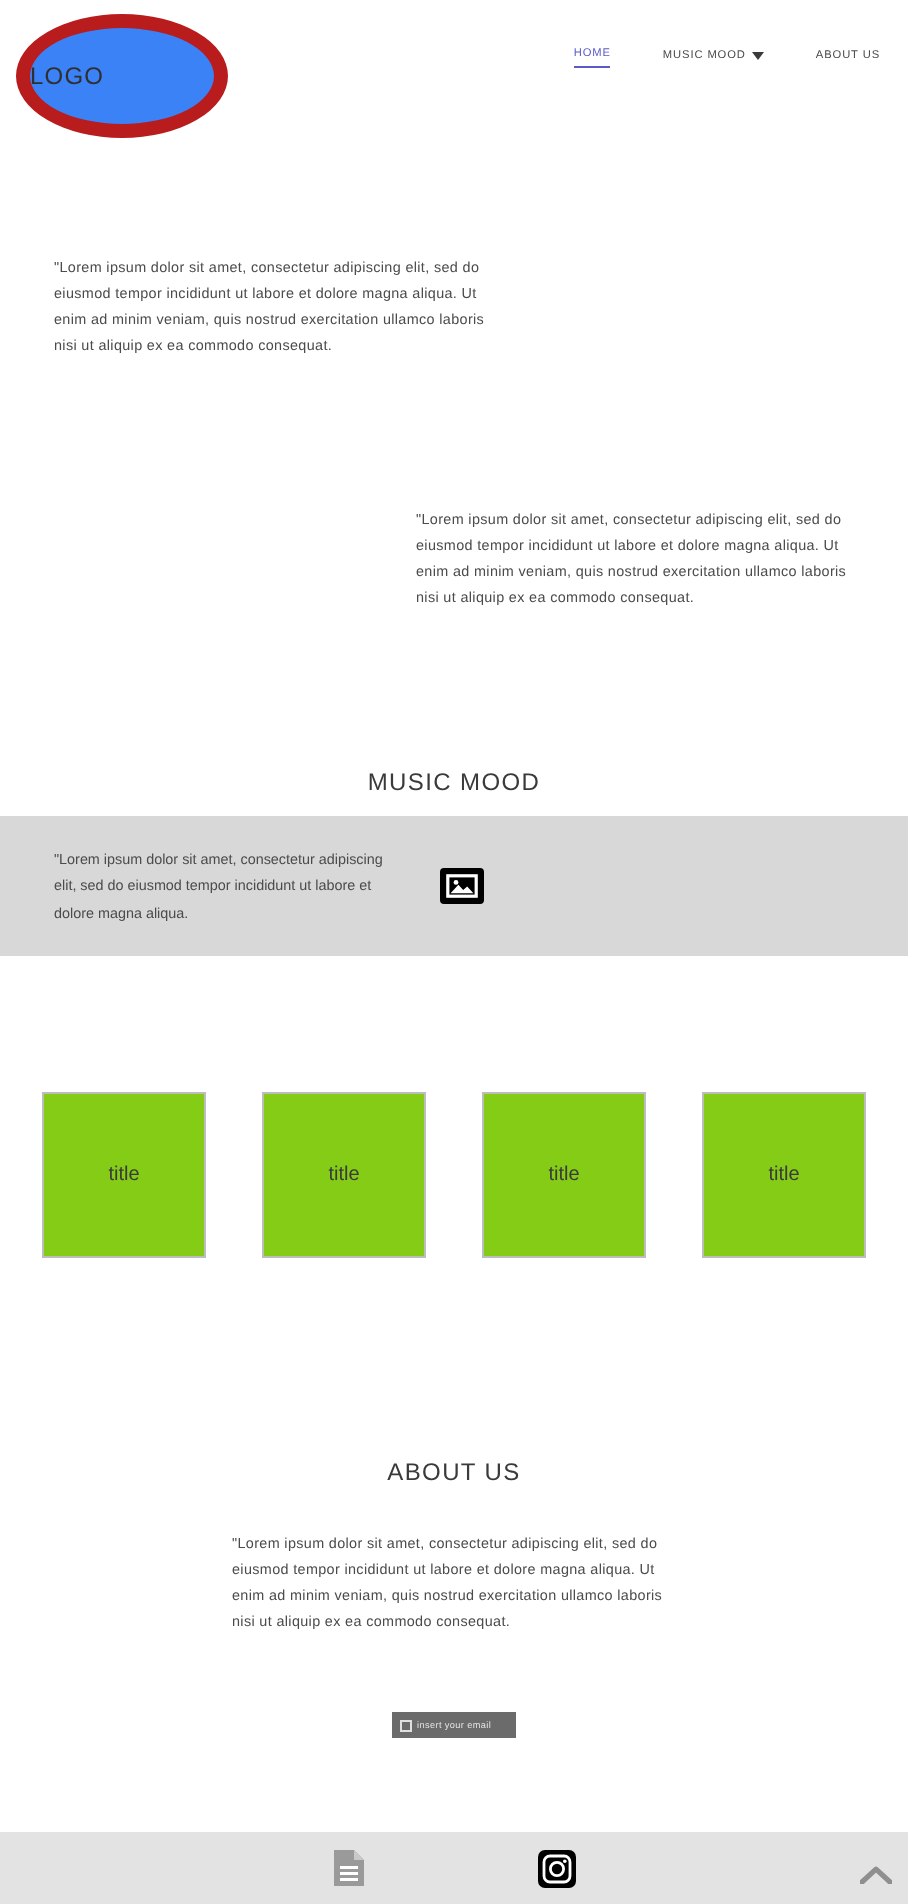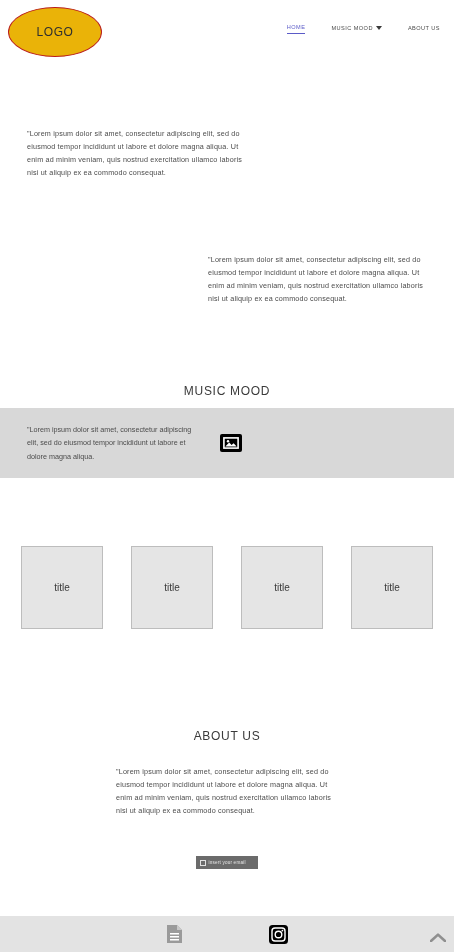--- a/index.html
+++ b/index.html
@@ -22,25 +22,25 @@
     height: 70px;
     width: 100%;
   }
   .logo {
     position: absolute;
     left: 8px;
     top: 7px;
     width: 92px;
     height: 48px;
     border-radius: 50%;
-    background: #eab308;
-    border: 1px solid #b91c1c;
-    display: flex;
-    align-items: center;
-    justify-content: center;
+    background: #3b82f6;
+    border: 7px solid #b91c1c;
+    display: flex;
+    align-items: center;
+    justify-content: flex-start;
     color: #2f2f2f;
     font-size: 12px;
     letter-spacing: 0.6px;
   }
   .nav {
     position: absolute;
     right: 14px;
     top: 24px;
     display: flex;
     align-items: center;
@@ -147,21 +147,21 @@
     top: 546px;
     left: 0;
     width: 100%;
     display: flex;
     justify-content: center;
     gap: 28px;
   }
   .card {
     width: 80px;
     height: 81px;
-    background: #e5e5e5;
+    background: #84cc16;
     border: 1px solid #bdbdbd;
     display: flex;
     align-items: center;
     justify-content: center;
     font-size: 10px;
     color: #3a3a3a;
   }
 
   
   .block-about {

